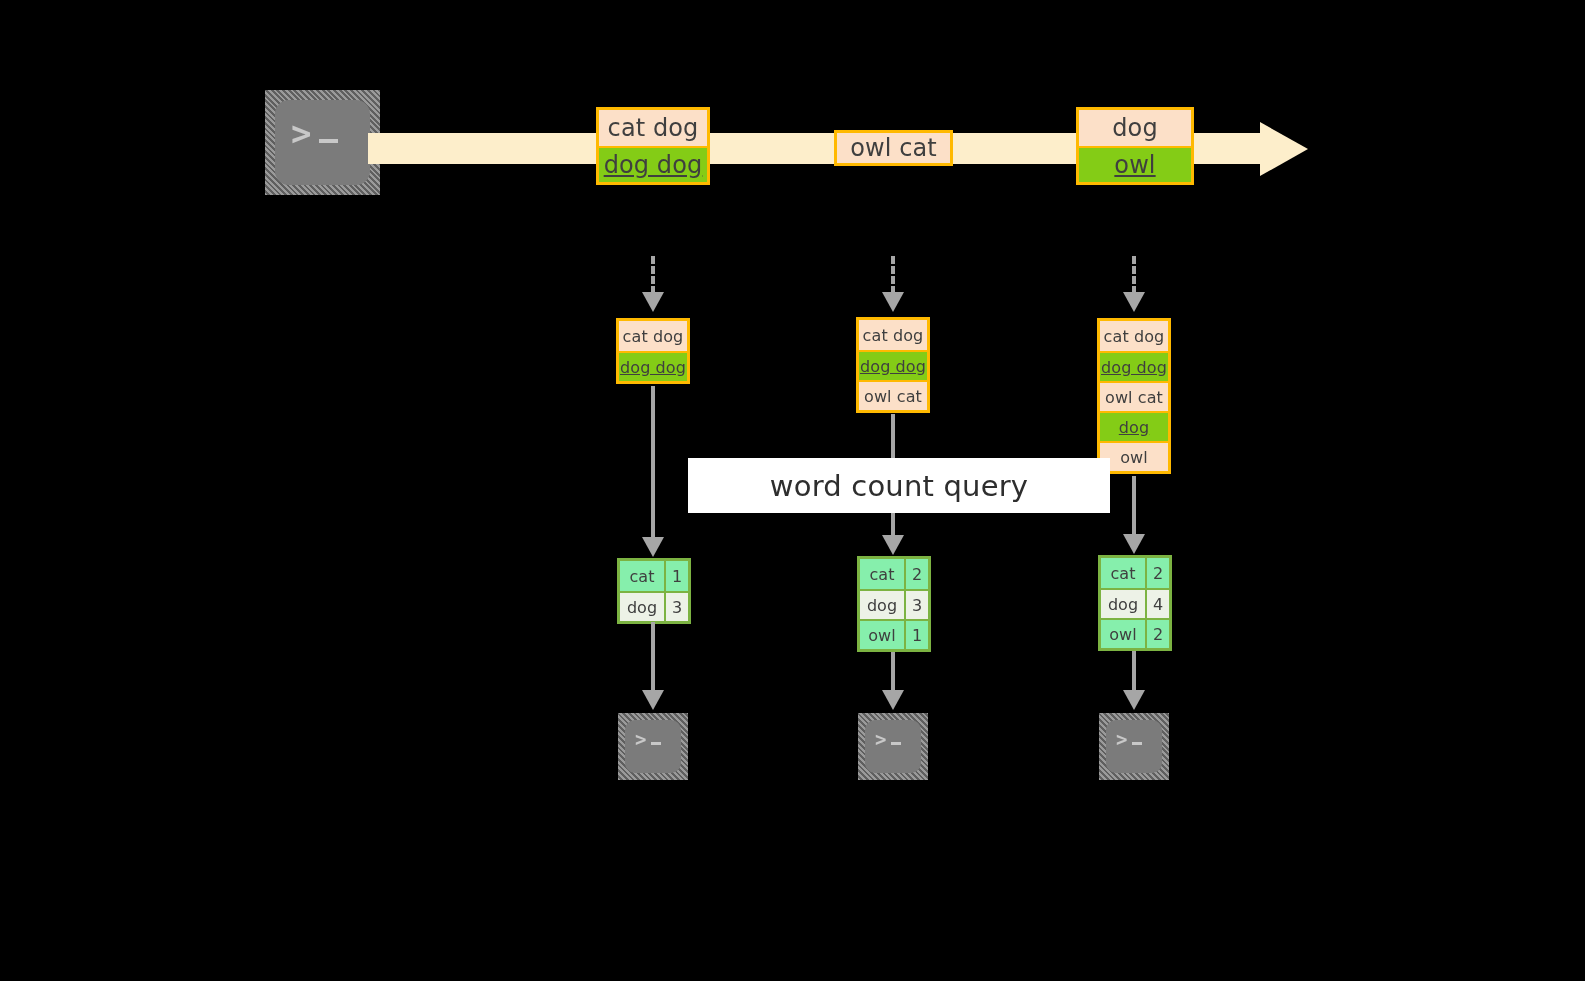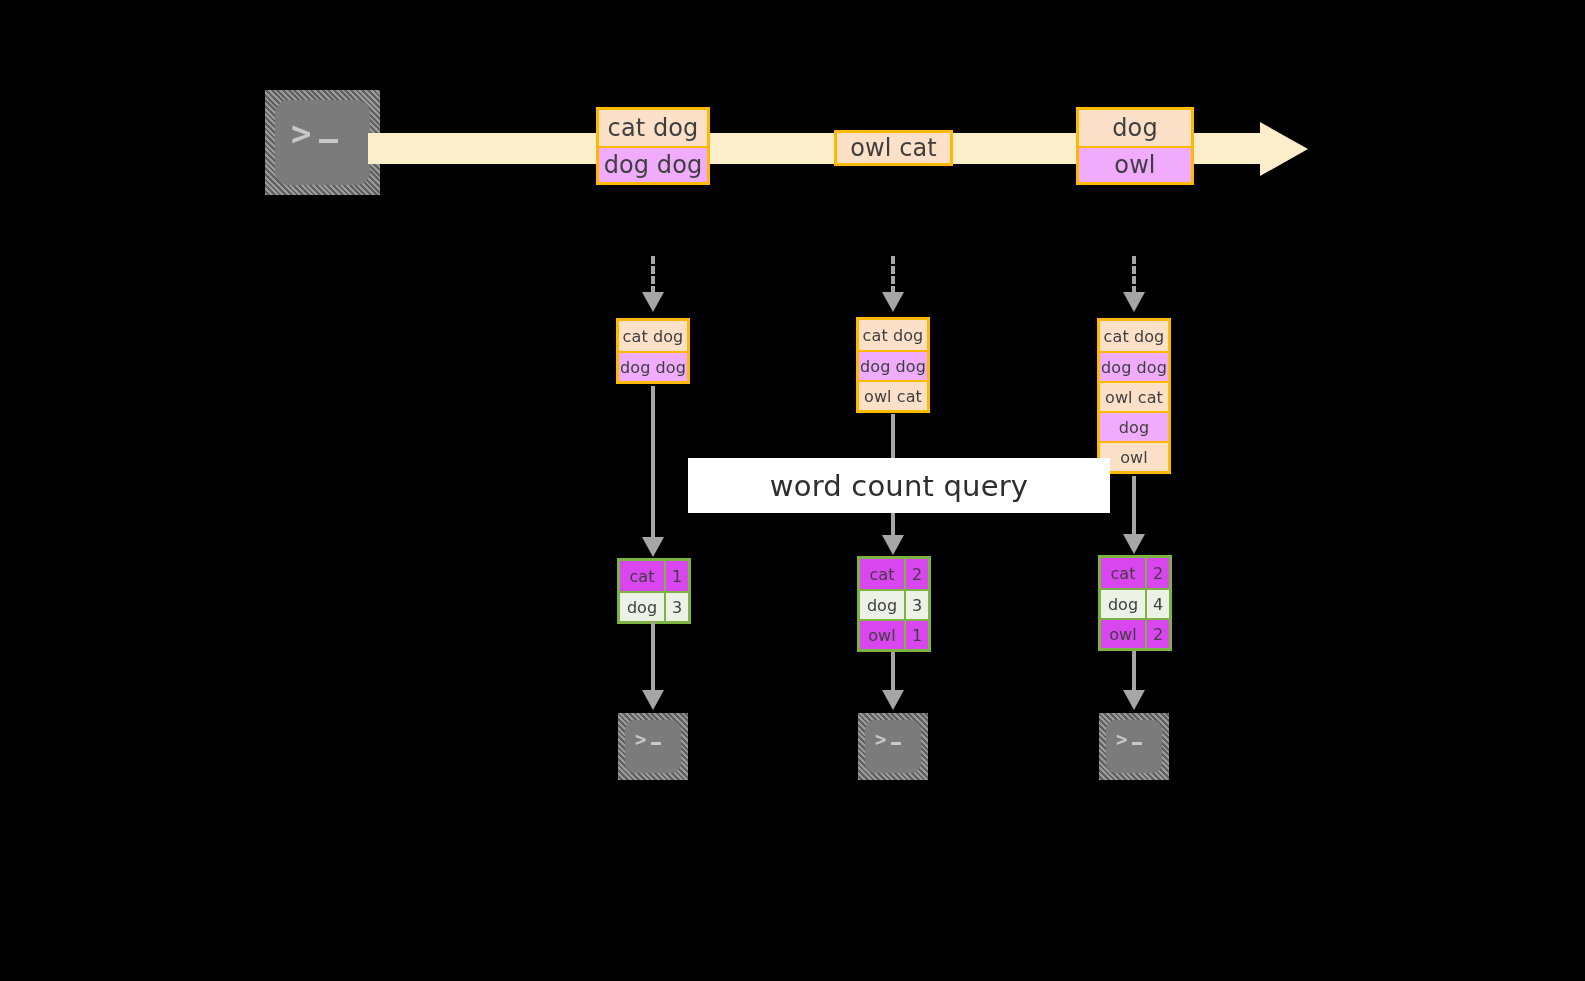--- a/index.html
+++ b/index.html
@@ -92,21 +92,21 @@
   .obox .row {
     box-sizing: border-box;
     display: flex;
     align-items: center;
     justify-content: center;
     color: #3f3f3f;
     white-space: nowrap;
     letter-spacing: 0.1px;
   }
   .obox .row.dark  { background: #fce0c8; }
-  .obox .row.light { background: #f0abfc; }
+  .obox .row.light { background: #84cc16; text-decoration: underline; }
   .obox .row + .row { border-top: 2px solid #ffb900; }
 
   .obox.stream-big .row { height: 36px; font-size: 24px; }
   .obox.stream-single .row { height: 30px; font-size: 24px; }
   .obox.batch .row { height: 30px; font-size: 16px; }
 
   
   .gbox {
     position: absolute;
     box-sizing: border-box;
@@ -127,21 +127,21 @@
     align-items: center;
     justify-content: center;
     font-size: 16px;
     color: #3f3f3f;
   }
   .gbox .gcell.word { flex: 0 0 44px; }
   .gbox .gcell.count {
     flex: 1 1 auto;
     border-left: 2px solid #7cb342;
   }
-  .gbox .grow.dark  .gcell { background: #d946ef; }
+  .gbox .grow.dark  .gcell { background: #86efac; }
   .gbox .grow.light .gcell { background: #edf2e7; }
 
   
   .conn {
     position: absolute;
     width: 4px;
     background: #a6a6a6;
   }
   .conn.dashed {
     background: none;

